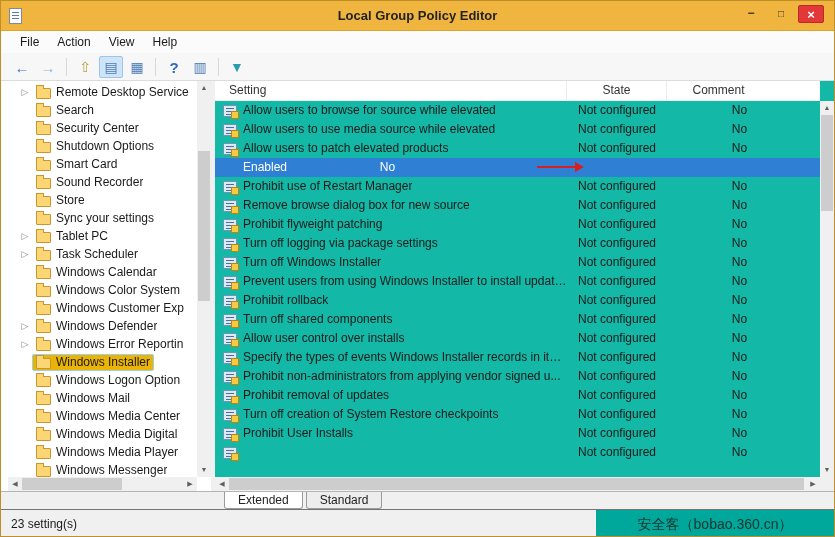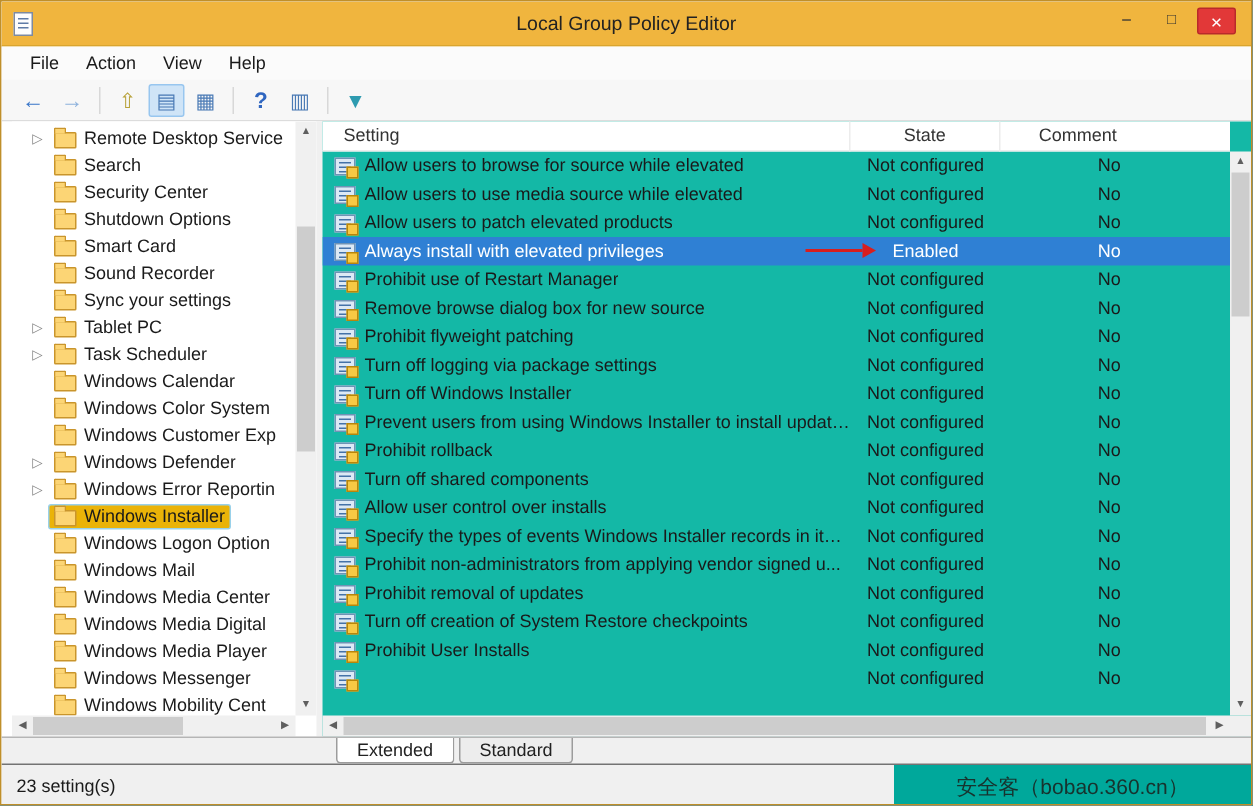--- a/index.html
+++ b/index.html
@@ -1,21 +1,21 @@
 <!DOCTYPE html>
 <html><head>
 <meta charset="utf-8">
 <style>
   * { margin:0; padding:0; box-sizing:border-box; }
   html,body { background:#555; }
   body { font-family:"Liberation Sans","DejaVu Sans",sans-serif; font-size:12px; color:#1a1a1a; }
   .window{ position:relative; width:835px; height:537px; background:#fff; border:1px solid #bf8f2a; overflow:hidden; }
 
   
-  .titlebar{ position:absolute; left:0; top:0; width:100%; height:30px; background:#f0b53e; border-bottom:1px solid #d9a52f; }
+  .titlebar{ position:absolute; left:0; top:0; width:100%; height:30px; background:#f0b53e; border-bottom:1px solid #d9a52f;font-weight:bold; }
   .win-icon{ position:absolute; left:8px; top:7px; width:13px; height:16px; background:#fdfdfd; border:1px solid #7d8aa0; }
   .win-icon::before{ content:""; position:absolute; left:2px; top:3px; width:7px; height:1px; background:#5f7ba6; box-shadow:0 3px 0 #5f7ba6, 0 6px 0 #5f7ba6; }
   .title-text{ position:absolute; left:0; right:0; top:0; height:30px; line-height:29px; text-align:center; font-size:13px; color:#222; }
   .win-buttons{ position:absolute; right:10px; top:4px; display:flex; gap:4px; }
   .winbtn{ width:26px; height:18px; line-height:17px; text-align:center; font-size:12px; color:#333; cursor:default; }
   .winbtn.max{ font-size:10px; }
   .winbtn.close{ background:#e23838; color:#fff; border-radius:2px; border:1px solid #b92a2a; font-size:13px; }
 
   
   .menubar{ position:absolute; left:0; top:30px; width:100%; height:22px; background:#fbfbfb; padding-left:10px; display:flex; align-items:center; }
@@ -165,20 +165,27 @@
             <span class="twisty"></span>
             <span class="tree-content">
               <span class="folder-icon"></span>
               <span class="tree-label">Sound Recorder</span>
             </span>
           </div>
           <div class="tree-item">
             <span class="twisty"></span>
             <span class="tree-content">
               <span class="folder-icon"></span>
+              <span class="tree-label">Store</span>
+            </span>
+          </div>
+          <div class="tree-item">
+            <span class="twisty"></span>
+            <span class="tree-content">
+              <span class="folder-icon"></span>
               <span class="tree-label">Sync your settings</span>
             </span>
           </div>
           <div class="tree-item">
             <span class="twisty">▷</span>
             <span class="tree-content">
               <span class="folder-icon"></span>
               <span class="tree-label">Tablet PC</span>
             </span>
           </div>
@@ -320,24 +327,20 @@
           </div>
           <div class="lrow">
             <span class="cell c-setting">
               <span class="setting-icon"></span>
               <span class="setting-text">Allow users to patch elevated products</span>
             </span>
             <span class="cell c-state">Not configured</span>
             <span class="cell c-comment">No</span>
           </div>
           <div class="lrow selected">
-            <span class="cell c-setting">
-              <span class="setting-icon"></span>
-              <span class="setting-text">Always install with elevated privileges</span>
-            </span>
             <span class="cell c-state">Enabled</span>
             <span class="cell c-comment">No</span>
             <span class="red-arrow"></span>
           </div>
           <div class="lrow">
             <span class="cell c-setting">
               <span class="setting-icon"></span>
               <span class="setting-text">Prohibit use of Restart Manager</span>
             </span>
             <span class="cell c-state">Not configured</span>

